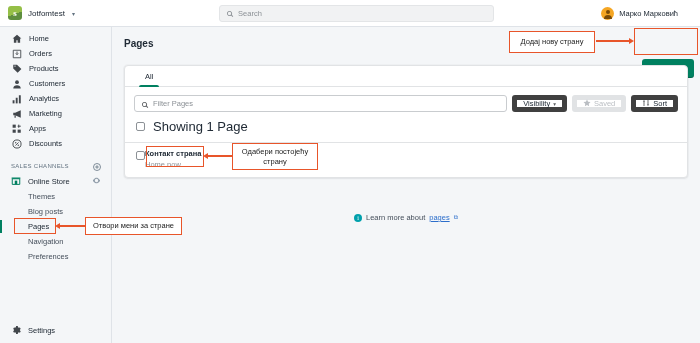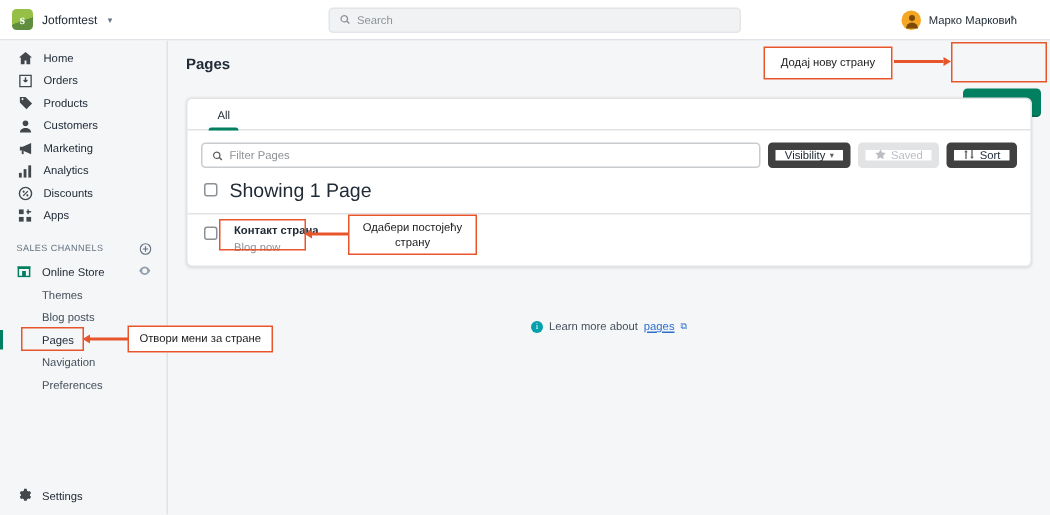--- a/index.html
+++ b/index.html
@@ -135,21 +135,21 @@
 
   .showing-row { display: flex; align-items: center; gap: 8px; padding: 7px 9px 8px 11px; }
   .cbox {
     width: 9px; height: 9px; border: 1px solid #8c9196; border-radius: 2px;
     background: #fff; flex: none;
   }
   .showing-text { font-size: 13px; color: #212b36; }
 
   .list-row {
     border-top: 1px solid #e1e3e5; display: flex; align-items: flex-start;
-    gap: 11px; padding: 6px 9px 7px 11px; min-height: 27px;
+    gap: 0; padding: 6px 9px 7px 11px; min-height: 27px;
   }
   .row-cb { margin-top: 2px; }
   .row-title { font-size: 7.5px; color: #212b36; font-weight: bold; line-height: 10px; }
   .row-sub { font-size: 7.5px; color: #8c9196; line-height: 10px; margin-top: 1px; }
 
   .learn {
     position: absolute; top: 186px; left: 0; width: 588px;
     display: flex; align-items: center; justify-content: center; gap: 4px;
   }
   .info-ico {
@@ -256,58 +256,58 @@
           <svg viewBox="0 0 16 16">
               <circle cx="8" cy="5" r="3"></circle>
               <path d="M2 15c0-3.3 2.7-5 6-5s6 1.7 6 5z"></path>
             </svg>
         </span>
         <span>Customers</span>
       </div>
       <div class="nav-item">
         <span class="ico">
           <svg viewBox="0 0 16 16">
-              <path d="M14 2L5 6H2v4h3l9 4z"></path>
-              <rect x="4" y="10" width="2" height="4"></rect>
-            </svg>
-        </span>
-        <span>Marketing</span>
-      </div>
-      <div class="nav-item">
-        <span class="ico">
-          <svg viewBox="0 0 16 16">
               <rect x="1" y="10" width="3" height="5"></rect>
               <rect x="6" y="6" width="3" height="9"></rect>
               <rect x="11" y="2" width="3" height="13"></rect>
             </svg>
         </span>
         <span>Analytics</span>
       </div>
       <div class="nav-item">
         <span class="ico">
           <svg viewBox="0 0 16 16">
-              <circle cx="8" cy="8" r="6.5" fill="none" stroke="#42474c" stroke-width="1.5"></circle>
-              <path d="M5.5 10.5l5-5" stroke="#42474c" stroke-width="1.4"></path>
-              <circle cx="6" cy="6" r="1.1"></circle>
-              <circle cx="10" cy="10" r="1.1"></circle>
-            </svg>
-        </span>
-        <span>Discounts</span>
+              <path d="M14 2L5 6H2v4h3l9 4z"></path>
+              <rect x="4" y="10" width="2" height="4"></rect>
+            </svg>
+        </span>
+        <span>Marketing</span>
       </div>
       <div class="nav-item">
         <span class="ico">
           <svg viewBox="0 0 16 16">
               <rect x="1" y="1" width="5" height="5"></rect>
               <rect x="1" y="9" width="5" height="5"></rect>
               <rect x="9" y="9" width="5" height="5"></rect>
               <rect x="10" y="1" width="1.6" height="5"></rect>
               <rect x="9" y="2.7" width="5" height="1.6"></rect>
             </svg>
         </span>
         <span>Apps</span>
+      </div>
+      <div class="nav-item">
+        <span class="ico">
+          <svg viewBox="0 0 16 16">
+              <circle cx="8" cy="8" r="6.5" fill="none" stroke="#42474c" stroke-width="1.5"></circle>
+              <path d="M5.5 10.5l5-5" stroke="#42474c" stroke-width="1.4"></path>
+              <circle cx="6" cy="6" r="1.1"></circle>
+              <circle cx="10" cy="10" r="1.1"></circle>
+            </svg>
+        </span>
+        <span>Discounts</span>
       </div>
     </div>
 
     <div class="section-head">
       <span class="label">SALES CHANNELS</span>
       <span class="plus-ico">
         <svg viewBox="0 0 16 16">
             <circle cx="8" cy="8" r="7" fill="none" stroke="#637381" stroke-width="1.6"></circle>
             <path d="M8 4.4v7.2M4.4 8h7.2" stroke="#637381" stroke-width="1.6"></path>
           </svg>
@@ -406,21 +406,21 @@
 
       <div class="showing-row">
         <div class="cbox"></div>
         <span class="showing-text">Showing 1 Page</span>
       </div>
 
       <div class="list-row">
         <div class="cbox row-cb"></div>
         <div>
           <div class="row-title">Контакт страна</div>
-          <div class="row-sub">Blog now</div>
+          <div class="row-sub">Home now</div>
         </div>
       </div>
     </div>
 
     <div class="learn">
       <span class="info-ico"></span>
       <span class="learn-text">Learn more about</span>
       <span class="learn-link">pages</span>
       <span class="ext-ico">⧉</span>
     </div>

